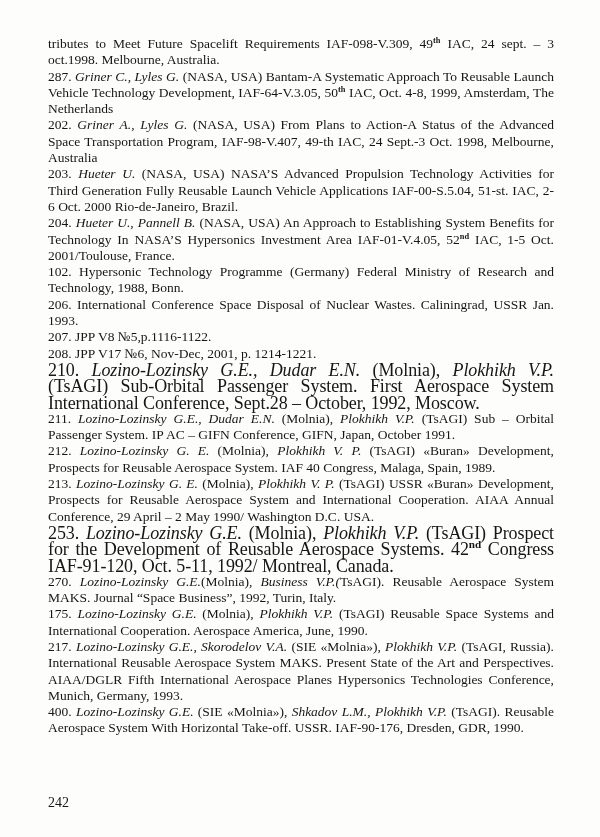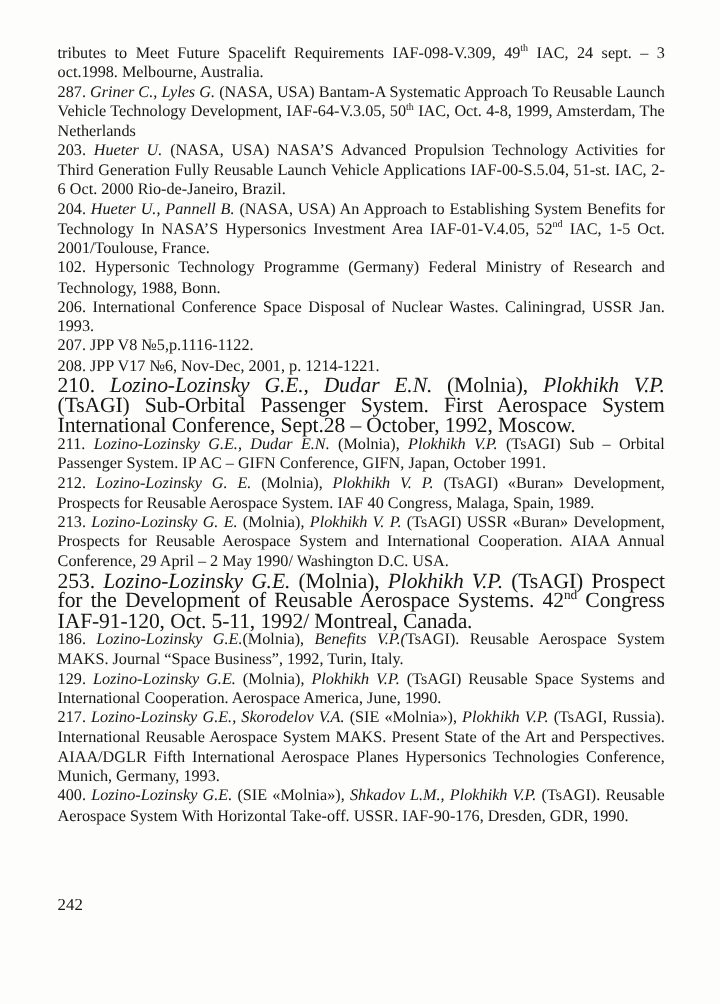--- a/index.html
+++ b/index.html
@@ -32,46 +32,48 @@
   .textblock p.condensed {
     font-size: 18px;
     letter-spacing: -0.1px;
   }
   .textblock i {
   }
   .textblock sup {
     font-size: 0.62em;
     line-height: 0;
     vertical-align: super;
+    font-weight: bold;
   }
   .page-number {
     position: absolute;
     left: 48px;
-    top: 747px;
+    top: 795px;
     font-size: 14px;
     line-height: 16px;
   }
 </style>
 </head>
 <body>
 
 <div class="page">
   <div class="textblock">
       <p><span>tributes to Meet Future Spacelift Requirements IAF-098-V.309, 49</span><sup>th</sup><span> IAC, 24 sept. – 3 oct.1998. Melbourne, Australia.</span></p>
       <p><span>287. </span><i>Griner C., Lyles G.</i><span> (NASA, USA) Bantam-A Systematic Approach To Reusable Launch Vehicle Technology Development, IAF-64-V.3.05, 50</span><sup>th</sup><span> IAC, Oct. 4-8, 1999, Amsterdam, The Netherlands</span></p>
+      <p><span>202. </span><i>Griner A., Lyles G.</i><span>  (NASA, USA) From Plans to Action-A Status of the Advanced Space Transportation Program, IAF-98-V.407, 49-th IAC, 24 Sept.-3 Oct. 1998, Melbourne, Australia</span></p>
       <p><span>203. </span><i>Hueter U.</i><span> (NASA, USA) NASA’S Advanced Propulsion Technology Activities for Third Generation Fully Reusable Launch Vehicle Applications IAF-00-S.5.04, 51-st. IAC, 2-6 Oct. 2000 Rio-de-Janeiro, Brazil.</span></p>
       <p><span>204. </span><i>Hueter U., Pannell B.</i><span> (NASA, USA) An Approach to Establishing System Benefits for Technology In NASA’S Hypersonics Investment Area IAF-01-V.4.05, 52</span><sup>nd</sup><span> IAC, 1-5 Oct. 2001/Toulouse, France.</span></p>
       <p><span>102. Hypersonic Technology Programme (Germany) Federal Ministry of Research and Technology, 1988, Bonn.</span></p>
       <p><span>206.  International Conference Space Disposal of Nuclear Wastes. Caliningrad, USSR Jan. 1993.</span></p>
       <p><span>207. JPP V8 №5,p.1116-1122.</span></p>
       <p><span>208. JPP V17 №6, Nov-Dec, 2001, p. 1214-1221.</span></p>
       <p class="condensed"><span>210. </span><i>Lozino-Lozinsky G.E., Dudar E.N.</i><span> (Molnia), </span><i>Plokhikh V.P.</i><span> (TsAGI) Sub-Orbital Passenger System. First Aerospace System International Conference, Sept.28 – October, 1992, Moscow.</span></p>
       <p><span>211. </span><i>Lozino-Lozinsky G.E., Dudar E.N.</i><span> (Molnia), </span><i>Plokhikh V.P.</i><span> (TsAGI) Sub – Orbital Passenger System. IP AC – GIFN Conference, GIFN, Japan, October 1991.</span></p>
       <p><span>212. </span><i>Lozino-Lozinsky G. E.</i><span> (Molnia), </span><i>Plokhikh V. P.</i><span> (TsAGI) «Buran» Development, Prospects for Reusable Aerospace System. IAF 40 Congress, Malaga, Spain, 1989.</span></p>
       <p><span>213. </span><i>Lozino-Lozinsky G. E.</i><span> (Molnia), </span><i>Plokhikh V. P.</i><span> (TsAGI) USSR «Buran»  Development, Prospects for Reusable Aerospace System and International Cooperation. AIAA Annual Conference, 29 April – 2 May 1990/ Washington D.C. USA.</span></p>
       <p class="condensed"><span>253. </span><i>Lozino-Lozinsky G.E.</i><span> (Molnia), </span><i>Plokhikh V.P.</i><span> (TsAGI) Prospect for the Development of Reusable Aerospace Systems. 42</span><sup>nd</sup><span> Congress IAF-91-120, Oct. 5-11, 1992/ Montreal, Canada.</span></p>
-      <p><span>186. </span><i>Lozino-Lozinsky G.E.</i><span>(Molnia), </span><i>Benefits V.P.(</i><span>TsAGI). Reusable Aerospace System MAKS. Journal “Space Business”, 1992, Turin, Italy.</span></p>
-      <p><span>129. </span><i>Lozino-Lozinsky G.E.</i><span> (Molnia), </span><i>Plokhikh V.P.</i><span> (TsAGI) Reusable Space Systems and International Cooperation. Aerospace America, June, 1990.</span></p>
+      <p><span>270. </span><i>Lozino-Lozinsky G.E.</i><span>(Molnia), </span><i>Business V.P.(</i><span>TsAGI). Reusable Aerospace System MAKS. Journal “Space Business”, 1992, Turin, Italy.</span></p>
+      <p><span>175. </span><i>Lozino-Lozinsky G.E.</i><span> (Molnia), </span><i>Plokhikh V.P.</i><span> (TsAGI) Reusable Space Systems and International Cooperation. Aerospace America, June, 1990.</span></p>
       <p><span>217. </span><i>Lozino-Lozinsky G.E., Skorodelov V.A.</i><span> (SIE «Molnia»), </span><i>Plokhikh V.P.</i><span> (TsAGI, Russia). International Reusable Aerospace System MAKS. Present State of the Art and Perspectives. AIAA/DGLR Fifth International Aerospace Planes Hypersonics Technologies Conference, Munich, Germany, 1993.</span></p>
       <p><span>400. </span><i>Lozino-Lozinsky G.E.</i><span> (SIE «Molnia»), </span><i>Shkadov L.M., Plokhikh V.P.</i><span> (TsAGI). Reusable Aerospace System With Horizontal Take-off. USSR.  IAF-90-176, Dresden, GDR, 1990.</span></p>
     </div>
   <div class="page-number">242</div>
 </div>
 
 </body></html>

